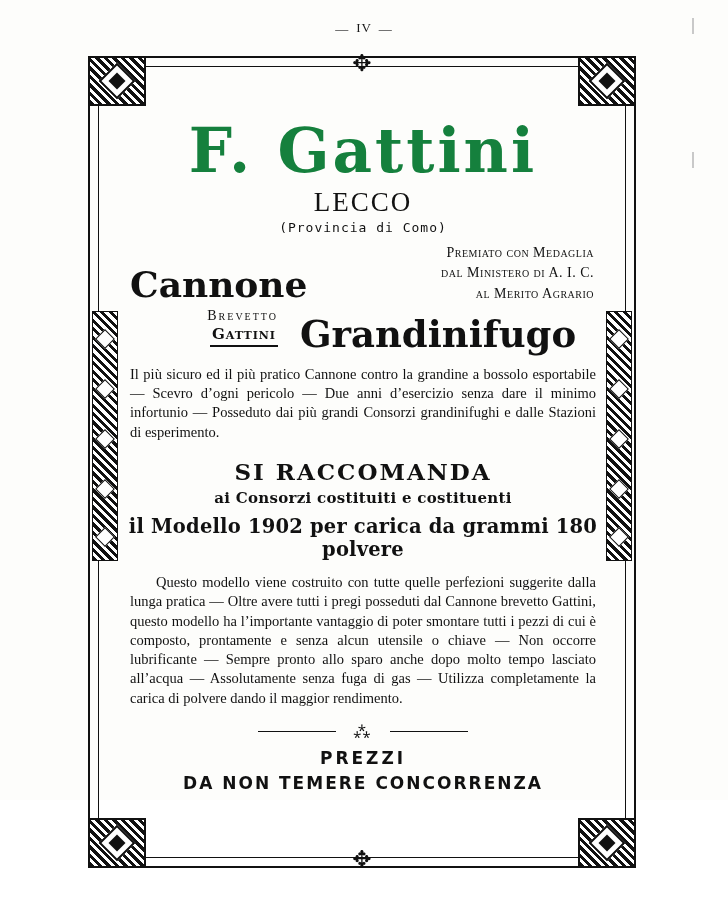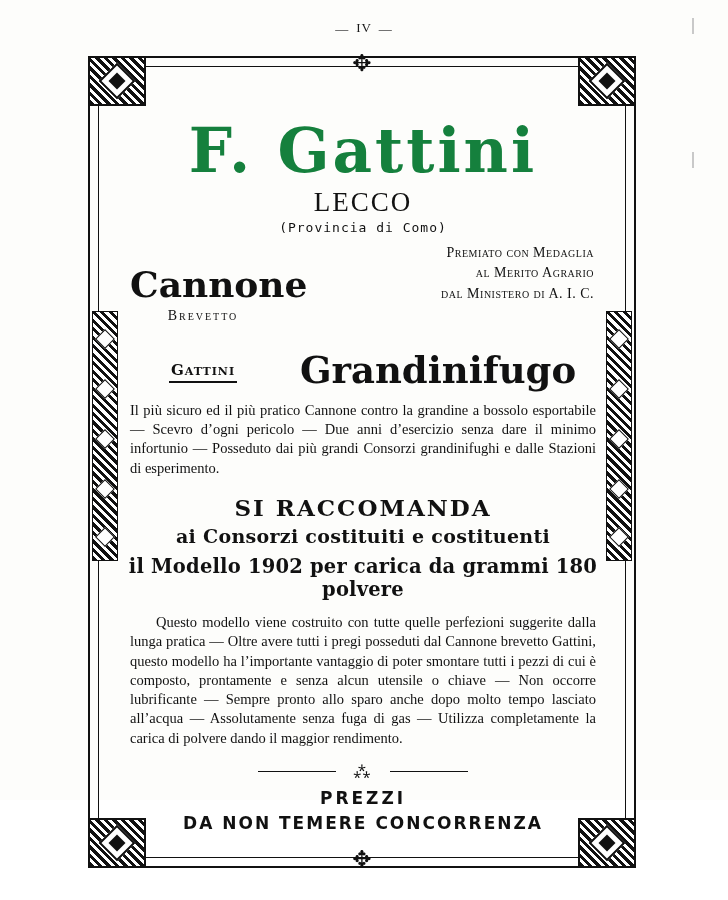--- a/index.html
+++ b/index.html
@@ -195,42 +195,41 @@
   }
   .sc { font-variant: small-caps; }
 
   .row-brevetto {
     display: flex;
     align-items: flex-end;
     justify-content: flex-start;
     margin-top: 4px;
   }
   .brevetto-block {
-    text-align: center;
+    text-align: right;
     padding-bottom: 6px;
     width: 150px;
   }
   .brevetto-word {
     font-family: "Liberation Serif", serif;
     font-size: 14px;
     letter-spacing: 2px;
     font-variant: small-caps;
     display: block;
     margin-bottom: 1px;
   }
   .brevetto-name {
     font-family: "DejaVu Serif", serif;
     font-weight: bold;
     font-size: 15px;
     letter-spacing: 1px;
     display: inline-block;
     border-bottom: 2px solid #111;
     padding: 0 2px 2px 2px;
     font-variant: small-caps;
-    margin-top: 36px;
   }
   .grandinifugo {
     flex: 1;
     text-align: center;
     font-family: "DejaVu Serif", serif;
     font-weight: bold;
     font-size: 37px;
     line-height: 1;
     white-space: nowrap;
   }
@@ -248,21 +247,21 @@
   .raccomanda {
     font-family: "DejaVu Serif", serif;
     font-weight: bold;
     font-size: 23px;
     letter-spacing: 2px;
     margin: 16px 0 4px 0;
   }
   .consorzi {
     font-family: "DejaVu Serif", serif;
     font-weight: bold;
-    font-size: 19px;
+    font-size: 15px;
     letter-spacing: 0.3px;
     margin-bottom: 8px;
   }
   .modello {
     font-family: "DejaVu Serif", serif;
     font-weight: bold;
     font-size: 19.5px;
     letter-spacing: 0.2px;
     margin-bottom: 10px;
   }
@@ -363,22 +362,22 @@
   <div class="content">
 
     <div class="brand">F. Gattini</div>
     <div class="city">LECCO</div>
     <div class="province">(Provincia di Como)</div>
 
     <div class="row-cannone">
       <div class="cannone">Cannone</div>
       <div class="medal">
         <div class="sc">Premiato con Medaglia</div>
+        <div class="sc">dal Ministero di A. I. C.</div>
         <div class="sc">al Merito Agrario</div>
-        <div class="sc">dal Ministero di A. I. C.</div>
       </div>
     </div>
 
     <div class="row-brevetto">
       <div class="brevetto-block">
         <span class="brevetto-word">Brevetto</span>
         <span class="brevetto-name">Gattini</span>
       </div>
       <div class="grandinifugo">Grandinifugo</div>
     </div>

